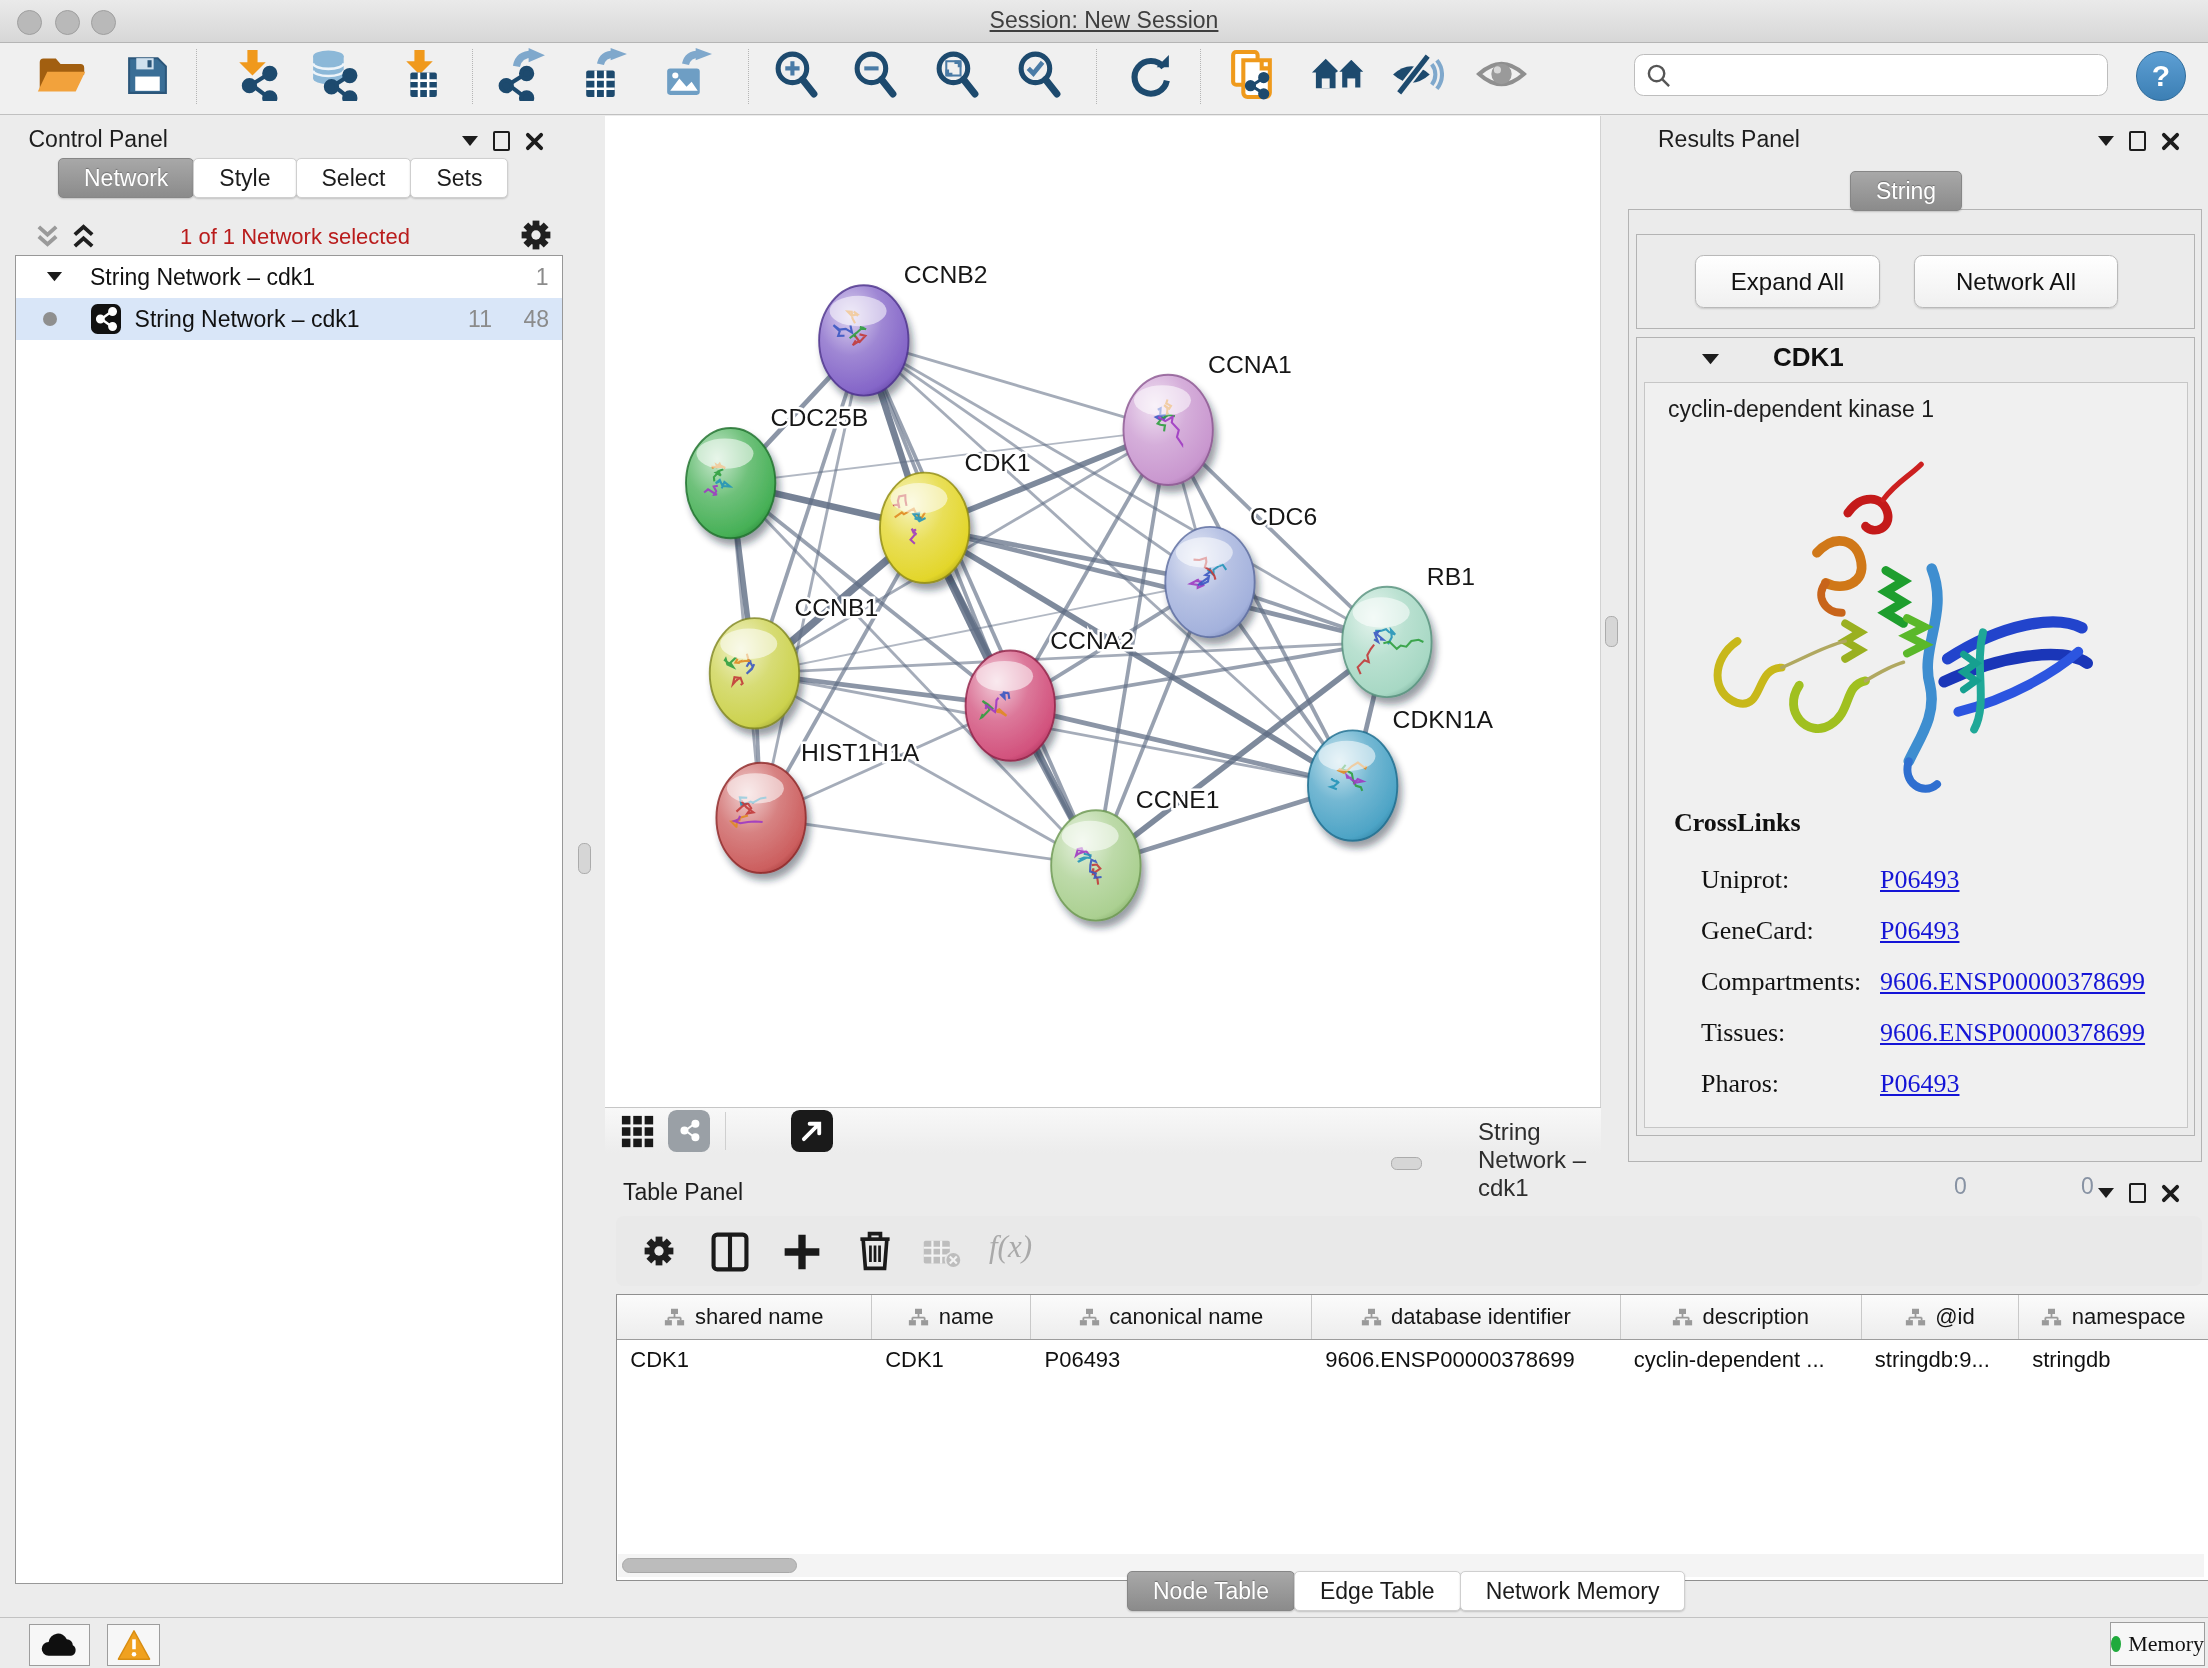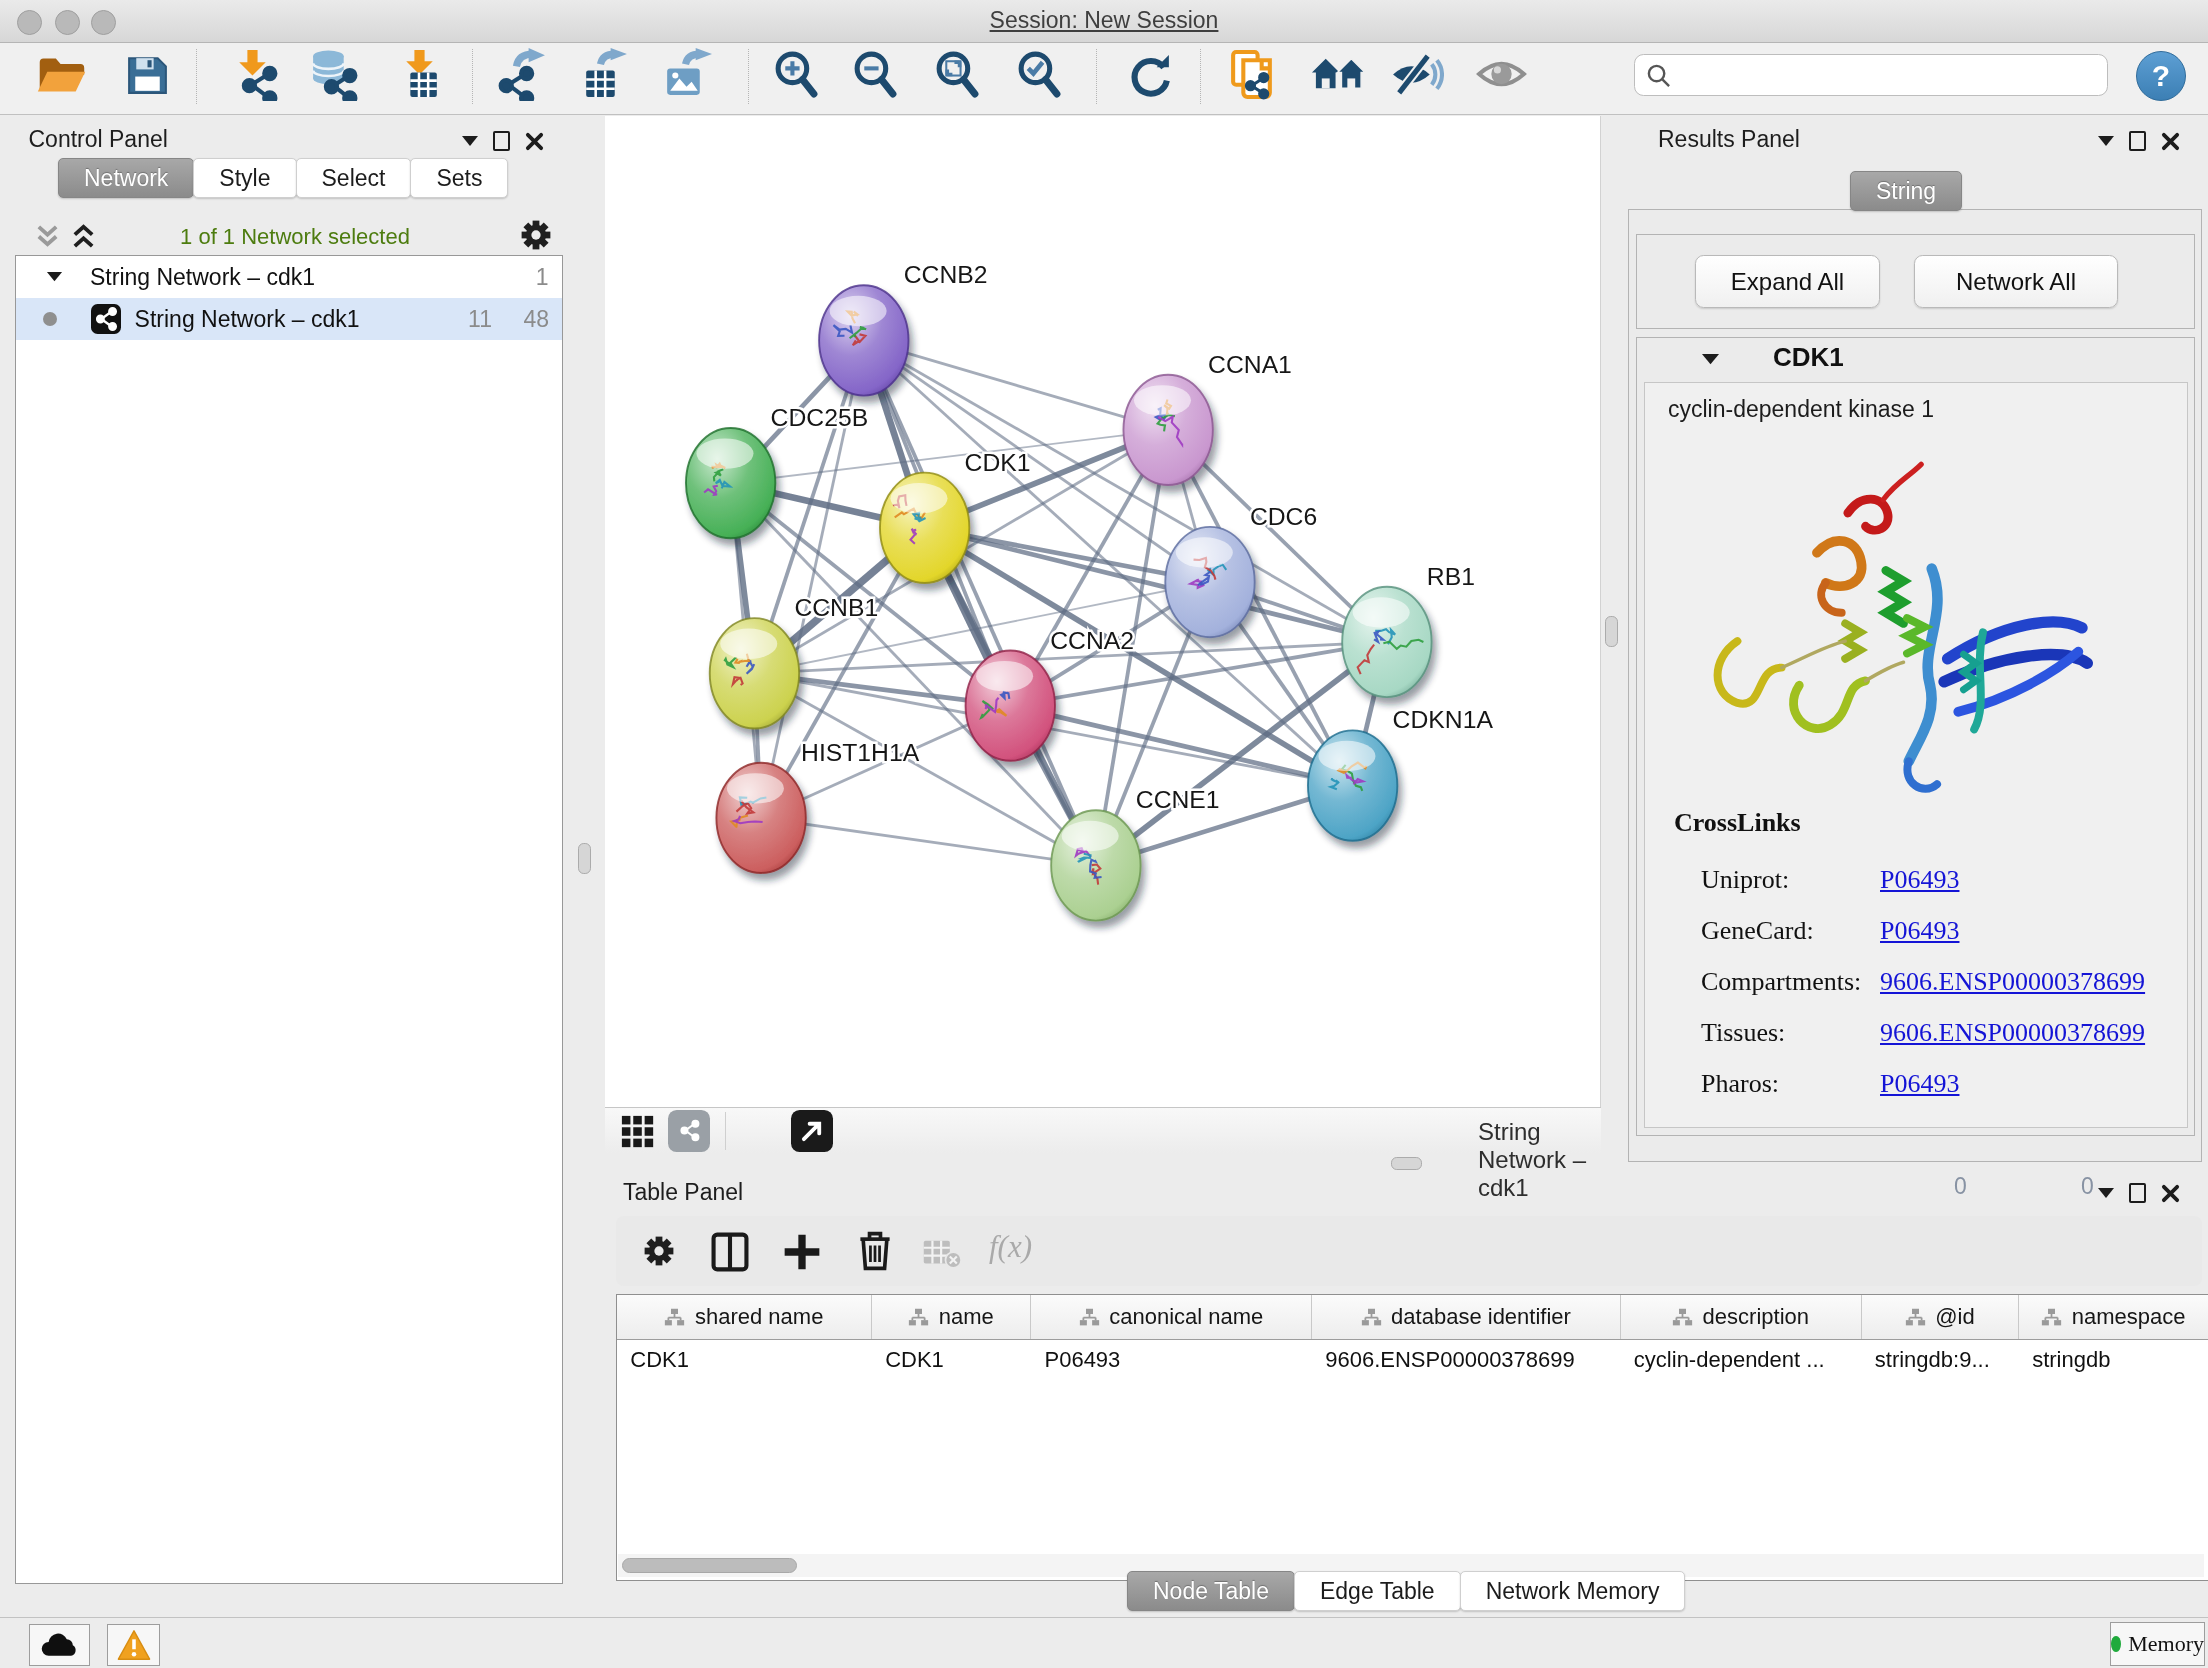--- a/index.html
+++ b/index.html
@@ -29,21 +29,21 @@
   .float-sq{width:13.3px;height:16px;border:2.4px solid #1c1c1c;border-radius:1.9px;}
   
   .tab{height:40px;padding:0 25px;display:flex;align-items:center;justify-content:center;
     background:#fff;border:1px solid #cfcfcf;font-size:23px;color:#1c1c1c;border-radius:5px;
     box-shadow:0 1px 1.9px rgba(0,0,0,0.18);margin-left:-1px;box-sizing:border-box;}
   .tab.selected{background:linear-gradient(#a8a8a8,#8b8b8b);color:#fff;border-color:#868686;
     text-shadow:0 -1px 1px rgba(0,0,0,0.3);}
   
   #cp-title,#rp-title,#tp-title{font-size:23px;color:#1d1d1d;}
   #cp-tabs{position:absolute;left:59px;top:158px;display:flex;}
-  #cp-status{position:absolute;left:105px;top:224px;width:380px;text-align:center;font-size:22px;color:#4d7c0f;}
+  #cp-status{position:absolute;left:105px;top:224px;width:380px;text-align:center;font-size:22px;color:#b91c1c;}
   #cp-tree{position:absolute;left:15px;top:255px;width:548px;height:1329px;background:#fff;border:1.4px solid #989898;box-sizing:border-box;}
   .tree-row{position:relative;height:42px;display:flex;align-items:center;font-size:23px;color:#111;}
   .tree-row.selected{background:#d9e6f8;}
   .tree-count{position:absolute;font-size:23px;color:#8b8b8b;text-align:right;}
   
   #canvas{position:absolute;left:605px;top:116px;width:996px;height:991px;background:#fff;border-right:1px solid #d2d2d2;box-sizing:border-box;}
   #view-toolbar{position:absolute;left:605px;top:1107px;width:996px;height:46px;
     background:linear-gradient(#f8f8f8,#ececec);border-top:1px solid #c6c6c6;box-sizing:border-box;}
   .vsep{position:absolute;top:3.8px;height:38px;width:0;border-left:1px solid #cfcfcf;}
   .dark-sq-btn{width:42px;height:42px;border-radius:8.6px;background:#1a1a1a;display:flex;align-items:center;justify-content:center;}

